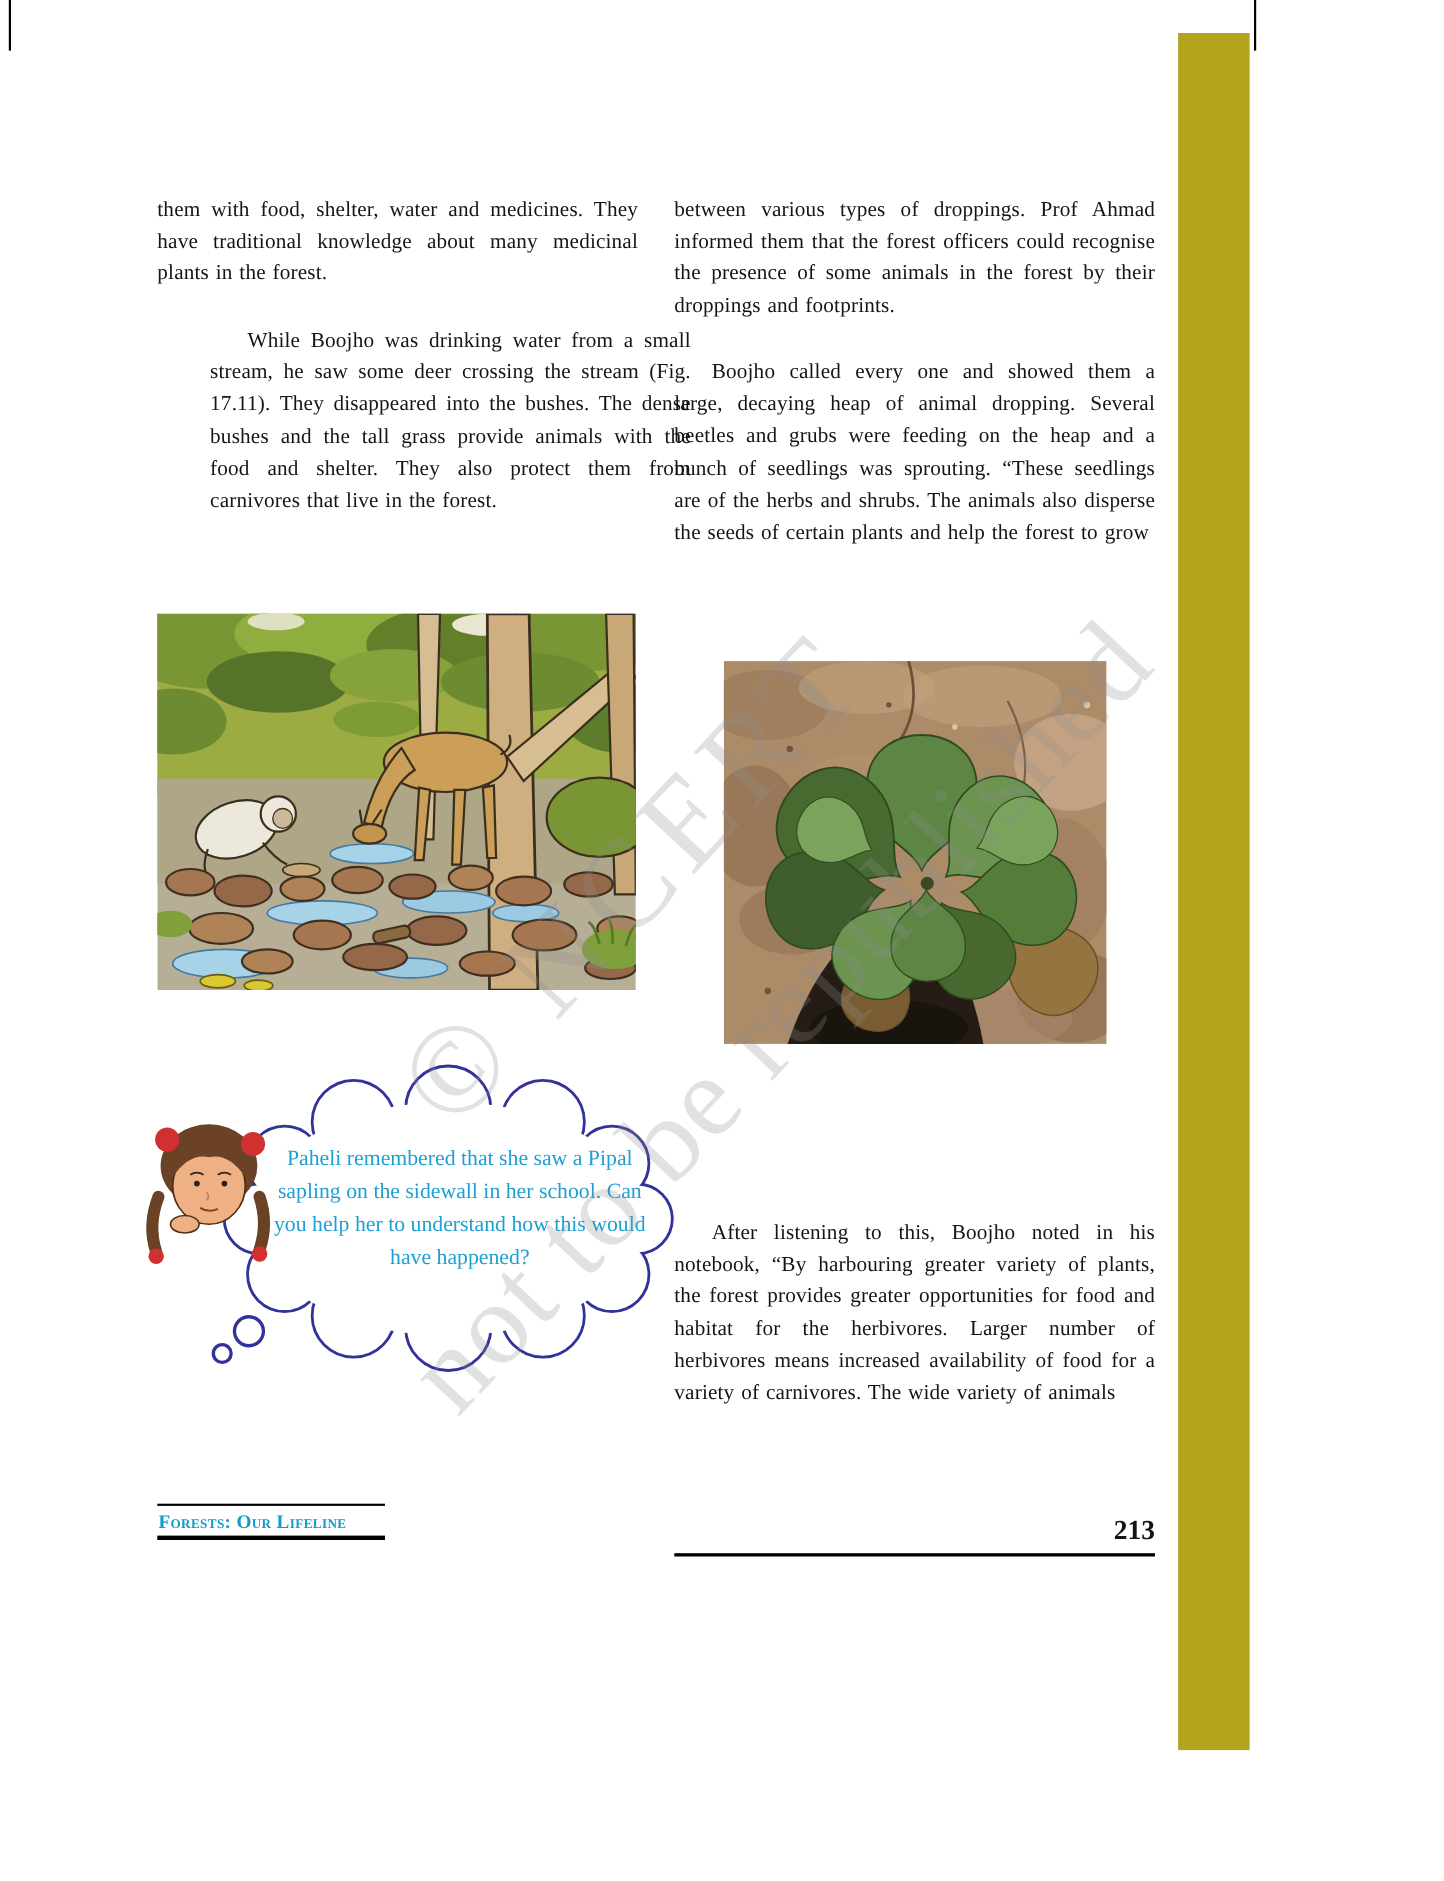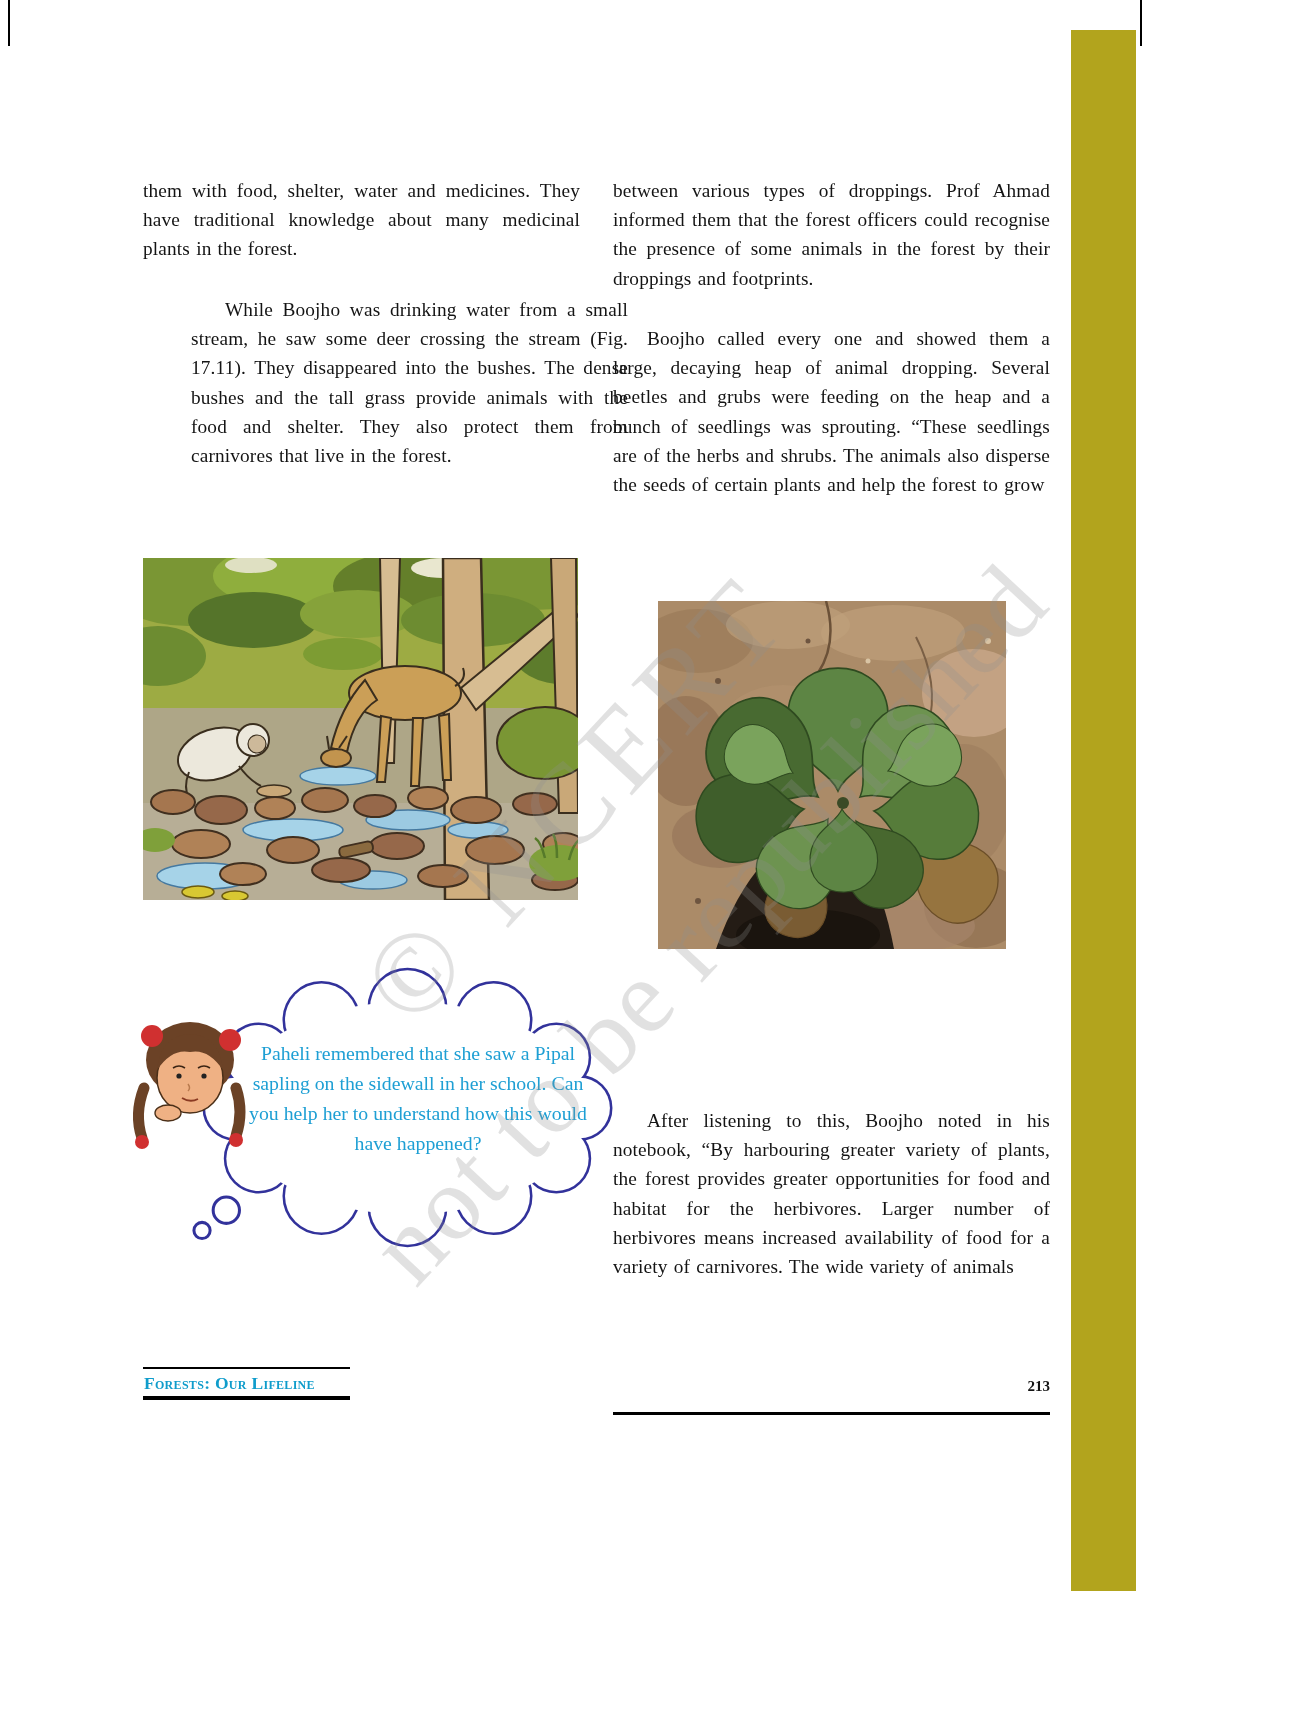--- a/index.html
+++ b/index.html
@@ -45,21 +45,21 @@
   }
 
   .footer-left { position:absolute; left:143px; top:1367px; width:207px; }
   .footer-rule-top { height:2px; background:#000; }
   .footer-title {
     font-variant:small-caps; font-weight:bold; color:var(--teal,#0f9ccb);
     font-size:17.5px; letter-spacing:0.3px; padding:4px 0 2px 1px;
   }
   .footer-rule-bottom { height:4px; background:#000; }
 
-  .page-number { position:absolute; left:613px; top:1378px; width:437px; text-align:right; font-weight:bold; font-size:15px; }
+  .page-number { position:absolute; left:613px; top:1378px; width:437px; text-align:right; font-weight:bold; font-size:25px; }
   .page-rule { position:absolute; left:613px; top:1412px; width:437px; height:3px; background:#000; }
 </style>
 </head>
 <body>
 
 <div class="page">
 
   <div class="cropmark l"></div>
   <div class="cropmark r"></div>
   <div class="accent-bar"></div>

